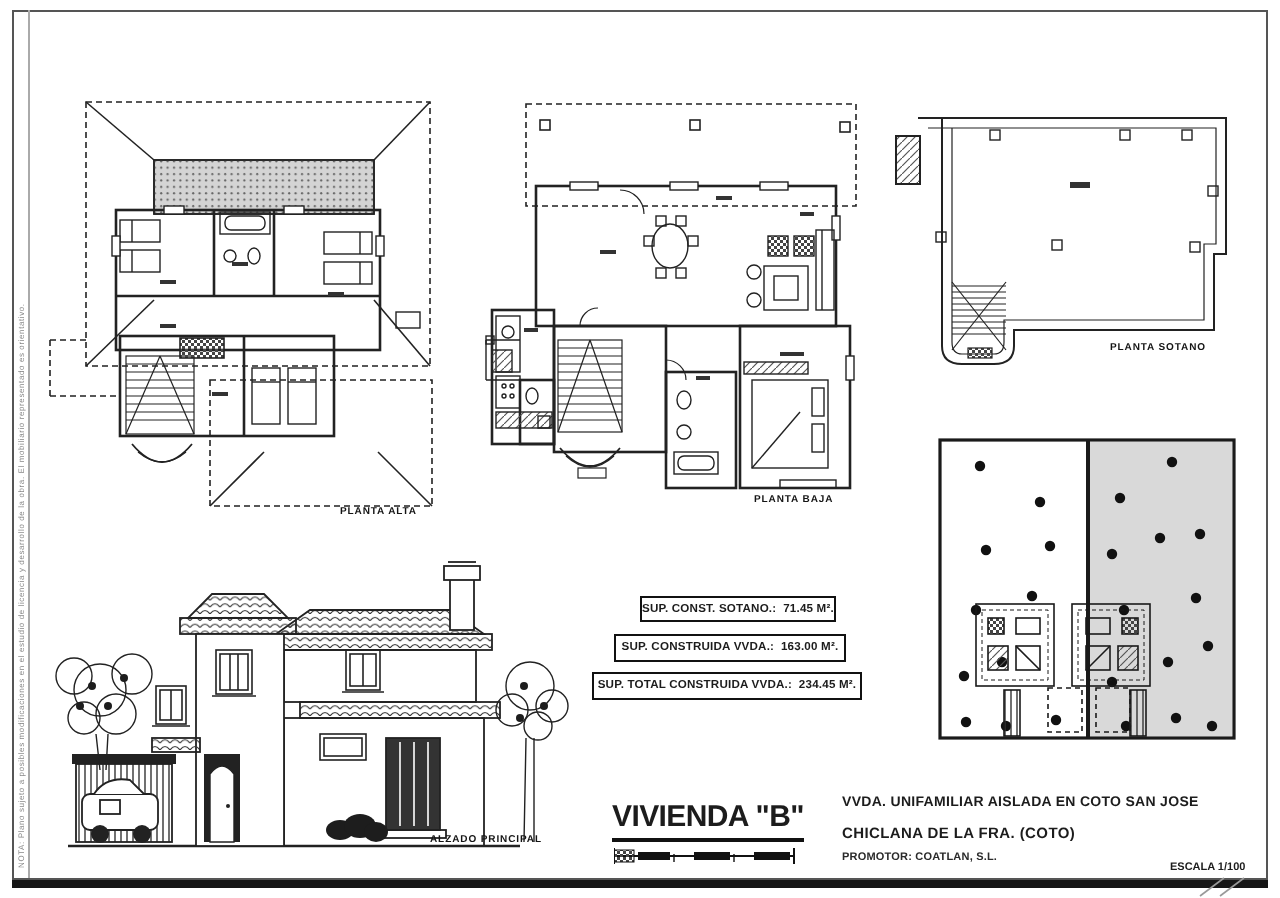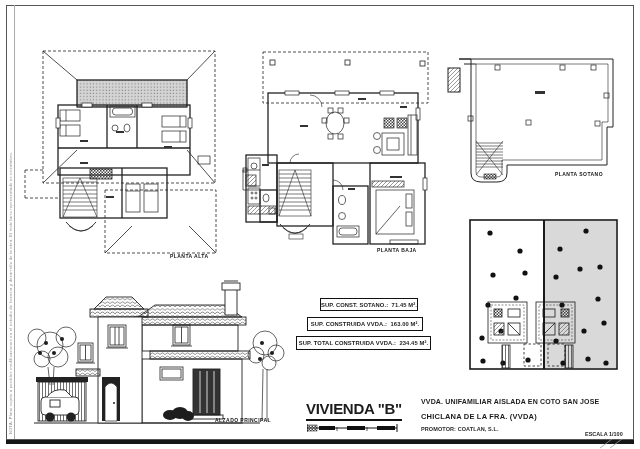--- a/index.html
+++ b/index.html
@@ -443,17 +443,17 @@
     <rect x="12" y="2" width="16" height="4" fill="#111"></rect>
     <rect x="40" y="2" width="18" height="4" fill="#111"></rect>
     <rect x="70" y="2" width="18" height="4" fill="#111"></rect>
     <line x1="0" y1="0" x2="0" y2="8" stroke="#111" stroke-width="1"></line>
     <line x1="90" y1="0" x2="90" y2="8" stroke="#111" stroke-width="1"></line>
     <line x1="30" y1="3" x2="30" y2="7" stroke="#111" stroke-width="0.7"></line>
     <line x1="60" y1="3" x2="60" y2="7" stroke="#111" stroke-width="0.7"></line>
   </svg>
 
   <div class="abs tb-line1" style="left:421px;top:398px;">VVDA. UNIFAMILIAR AISLADA EN COTO SAN JOSE</div>
-  <div class="abs tb-line2" style="left:421px;top:412px;">CHICLANA DE LA FRA. (VVDA)</div>
+  <div class="abs tb-line2" style="left:421px;top:412px;">CHICLANA DE LA FRA. (COTO)</div>
   <div class="abs tb-line3" style="left:421px;top:426px;">PROMOTOR: COATLAN, S.L.</div>
   <div class="abs escala" style="left:585px;top:431px;">ESCALA 1/100</div>
 
 </div>
 
 </body></html>

